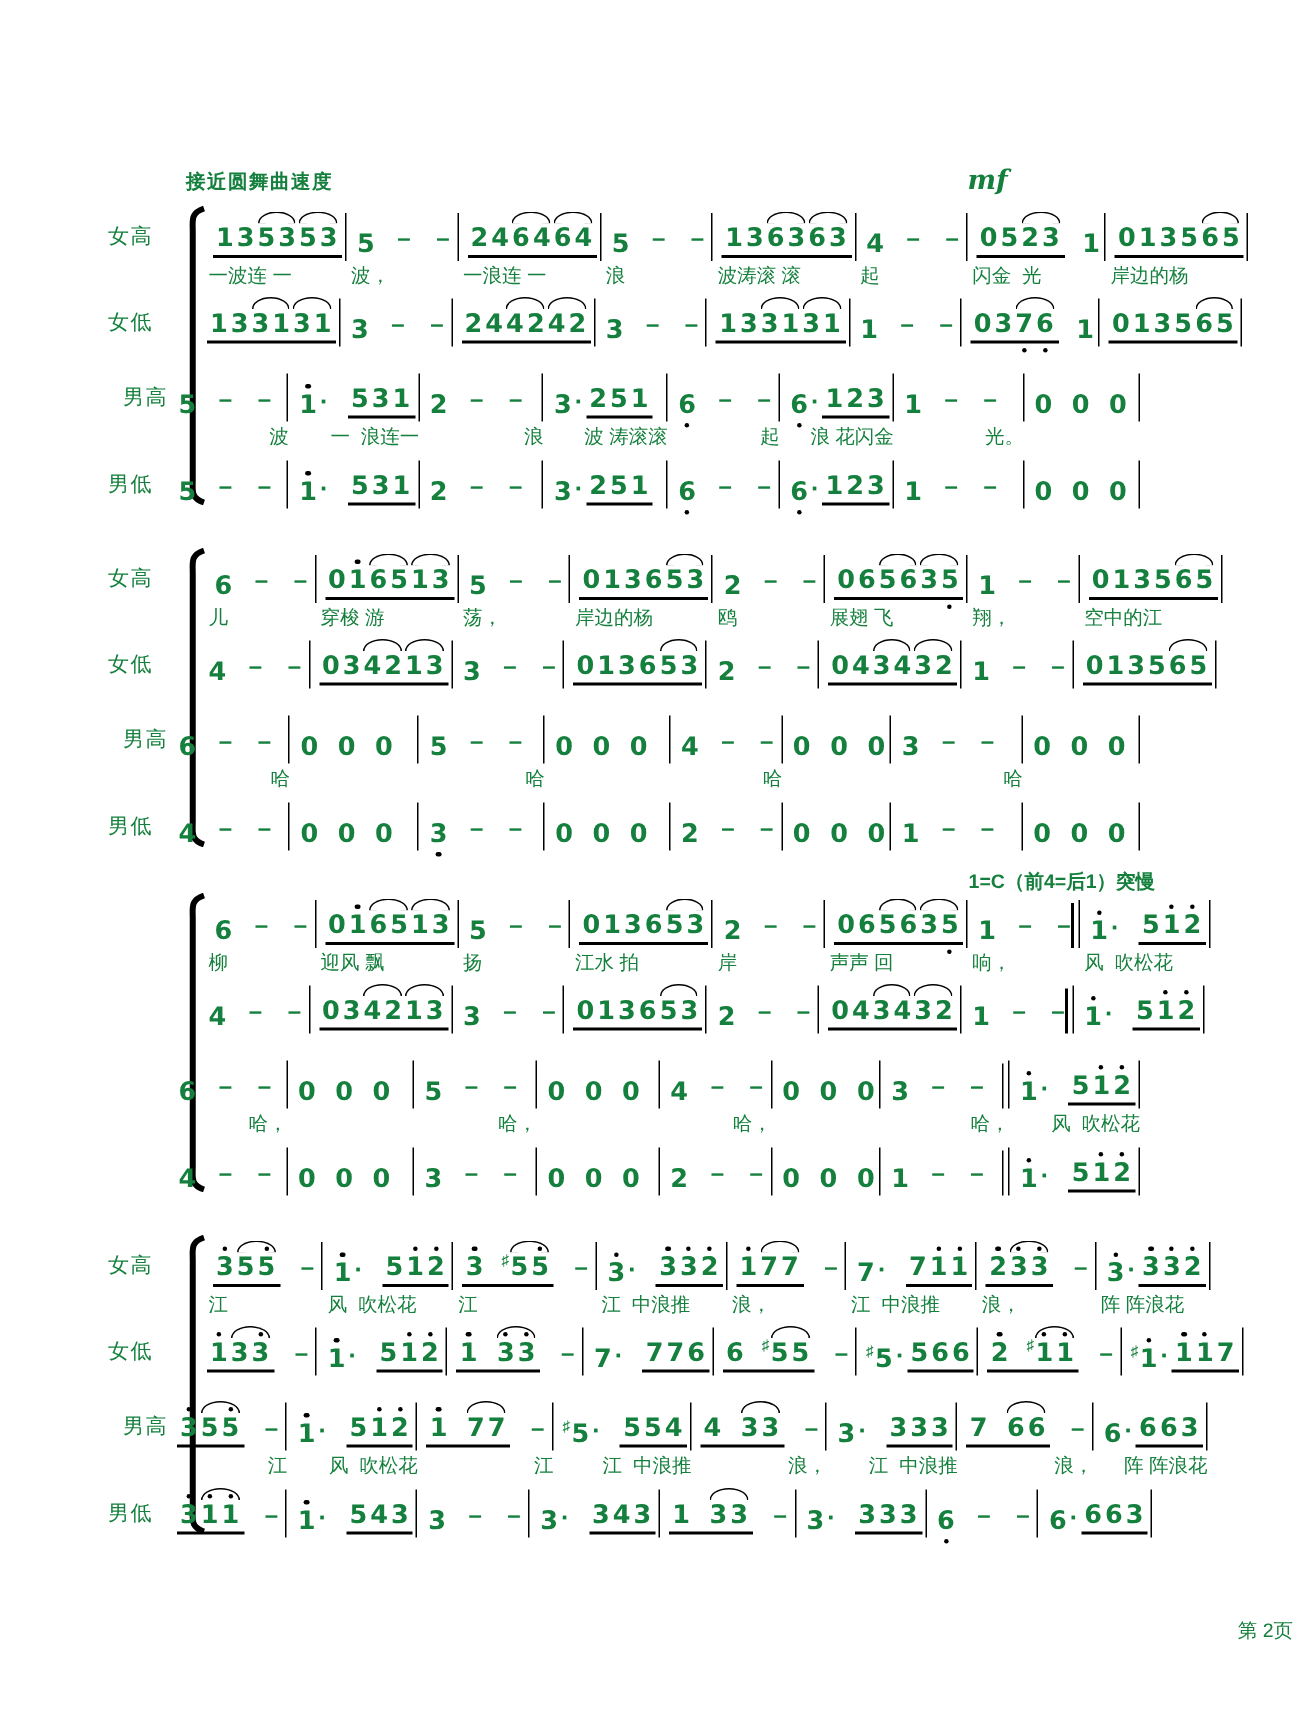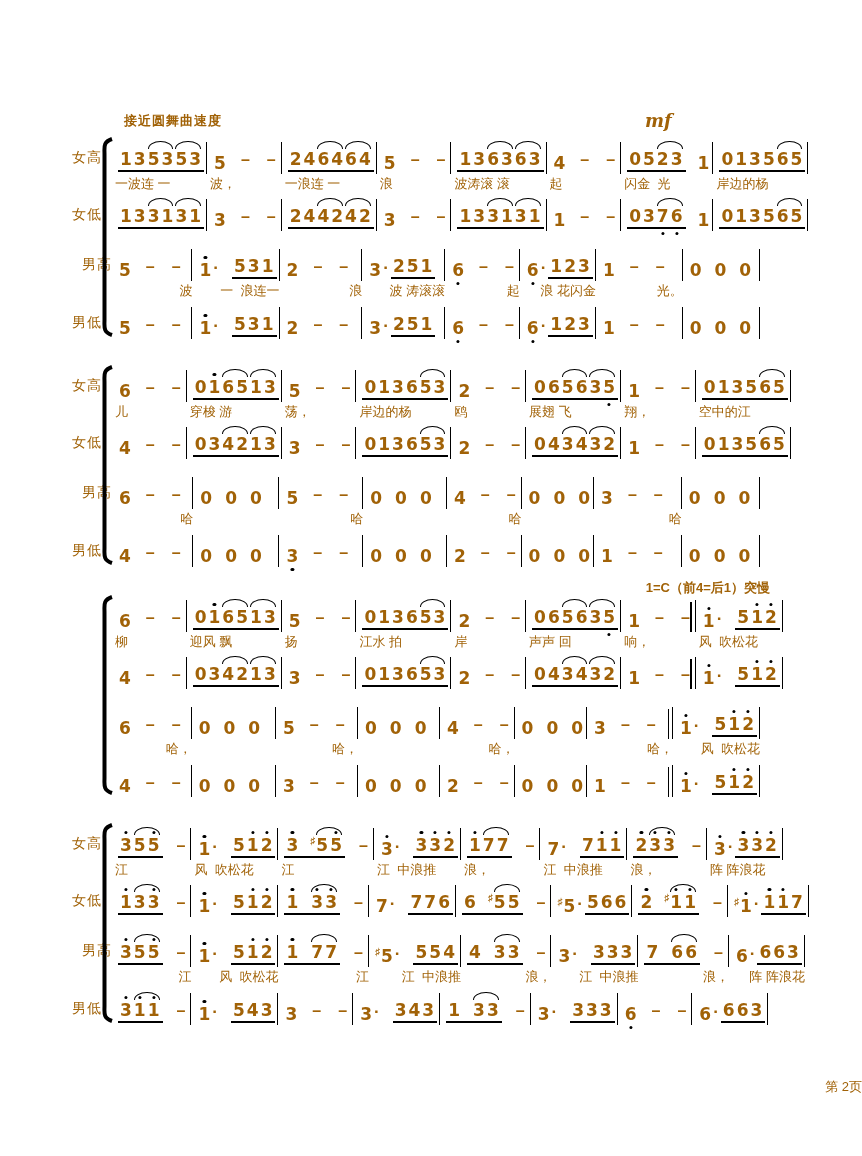--- a/index.html
+++ b/index.html
@@ -1,30 +1,30 @@
 <!DOCTYPE html>
 <html><head>
 <meta charset="utf-8">
 <style>
   html,body{margin:0;padding:0;background:#e8e8e8;}
   .sheet{position:relative;width:862px;height:1156px;background:#ffffff;overflow:hidden;
-         font-family:"Liberation Sans","DejaVu Sans",sans-serif;color:#a16207;}
+         font-family:"Liberation Sans","DejaVu Sans",sans-serif;color:#15803d;}
   .system{position:absolute;left:72px;width:700px;}
   .staff{display:flex;align-items:flex-start;}
   .vlabel{width:40px;flex:0 0 40px;font-size:14px;padding-top:7px;letter-spacing:1px;white-space:nowrap;}
   .mrow{position:relative;width:648px;flex:0 0 648px;display:grid;
         grid-template-columns:1.03fr 1.09fr 1.06fr 1.06fr 0.91fr 0.8fr 1.11fr 0.99fr;}
   .m{position:relative;}
   .nl{position:relative;height:30px;display:flex;align-items:flex-end;padding:0 2px 2px 6px;
       border-right:1.4px solid #000;overflow:visible;}
   .m.dbl .nl::after{content:"";position:absolute;right:3px;top:2px;bottom:0;width:1.4px;background:#000;}
   .ly{height:22px;font-size:13px;line-height:20px;padding-left:3px;white-space:pre;overflow:visible;}
   .s-noly .nl{height:30px;}
-  .staff.sp1{margin-bottom:3px;}
-  .staff.sp2{margin-bottom:18px;}
+  .staff.sp1{margin-bottom:3px;gap:24px;}
+  .staff.sp2{margin-bottom:18px;gap:20px;}
   .staff.sp3{margin-bottom:4px;text-align:right;}
   .nt{position:relative;display:inline-block;font-size:17px;font-weight:bold;line-height:1;
       font-family:"DejaVu Sans",sans-serif;padding:0 1px;}
   .da,.db{position:absolute;left:50%;transform:translateX(-50%);width:3.2px;height:3.2px;
       border-radius:50%;background:#000;}
   .da{top:-6px;} .db{bottom:-6px;} .ug .db{bottom:-10px;}
   .ug{display:inline-flex;align-items:flex-end;border-bottom:2.2px solid #000;padding:0 2px 2px 1px;}
   .slur{display:inline-flex;position:relative;}
   .slur::before{content:"";position:absolute;left:1px;right:1px;top:-10px;height:7px;
       border:1.5px solid #000;border-bottom:none;border-radius:50% 50% 0 0/100% 100% 0 0;}

